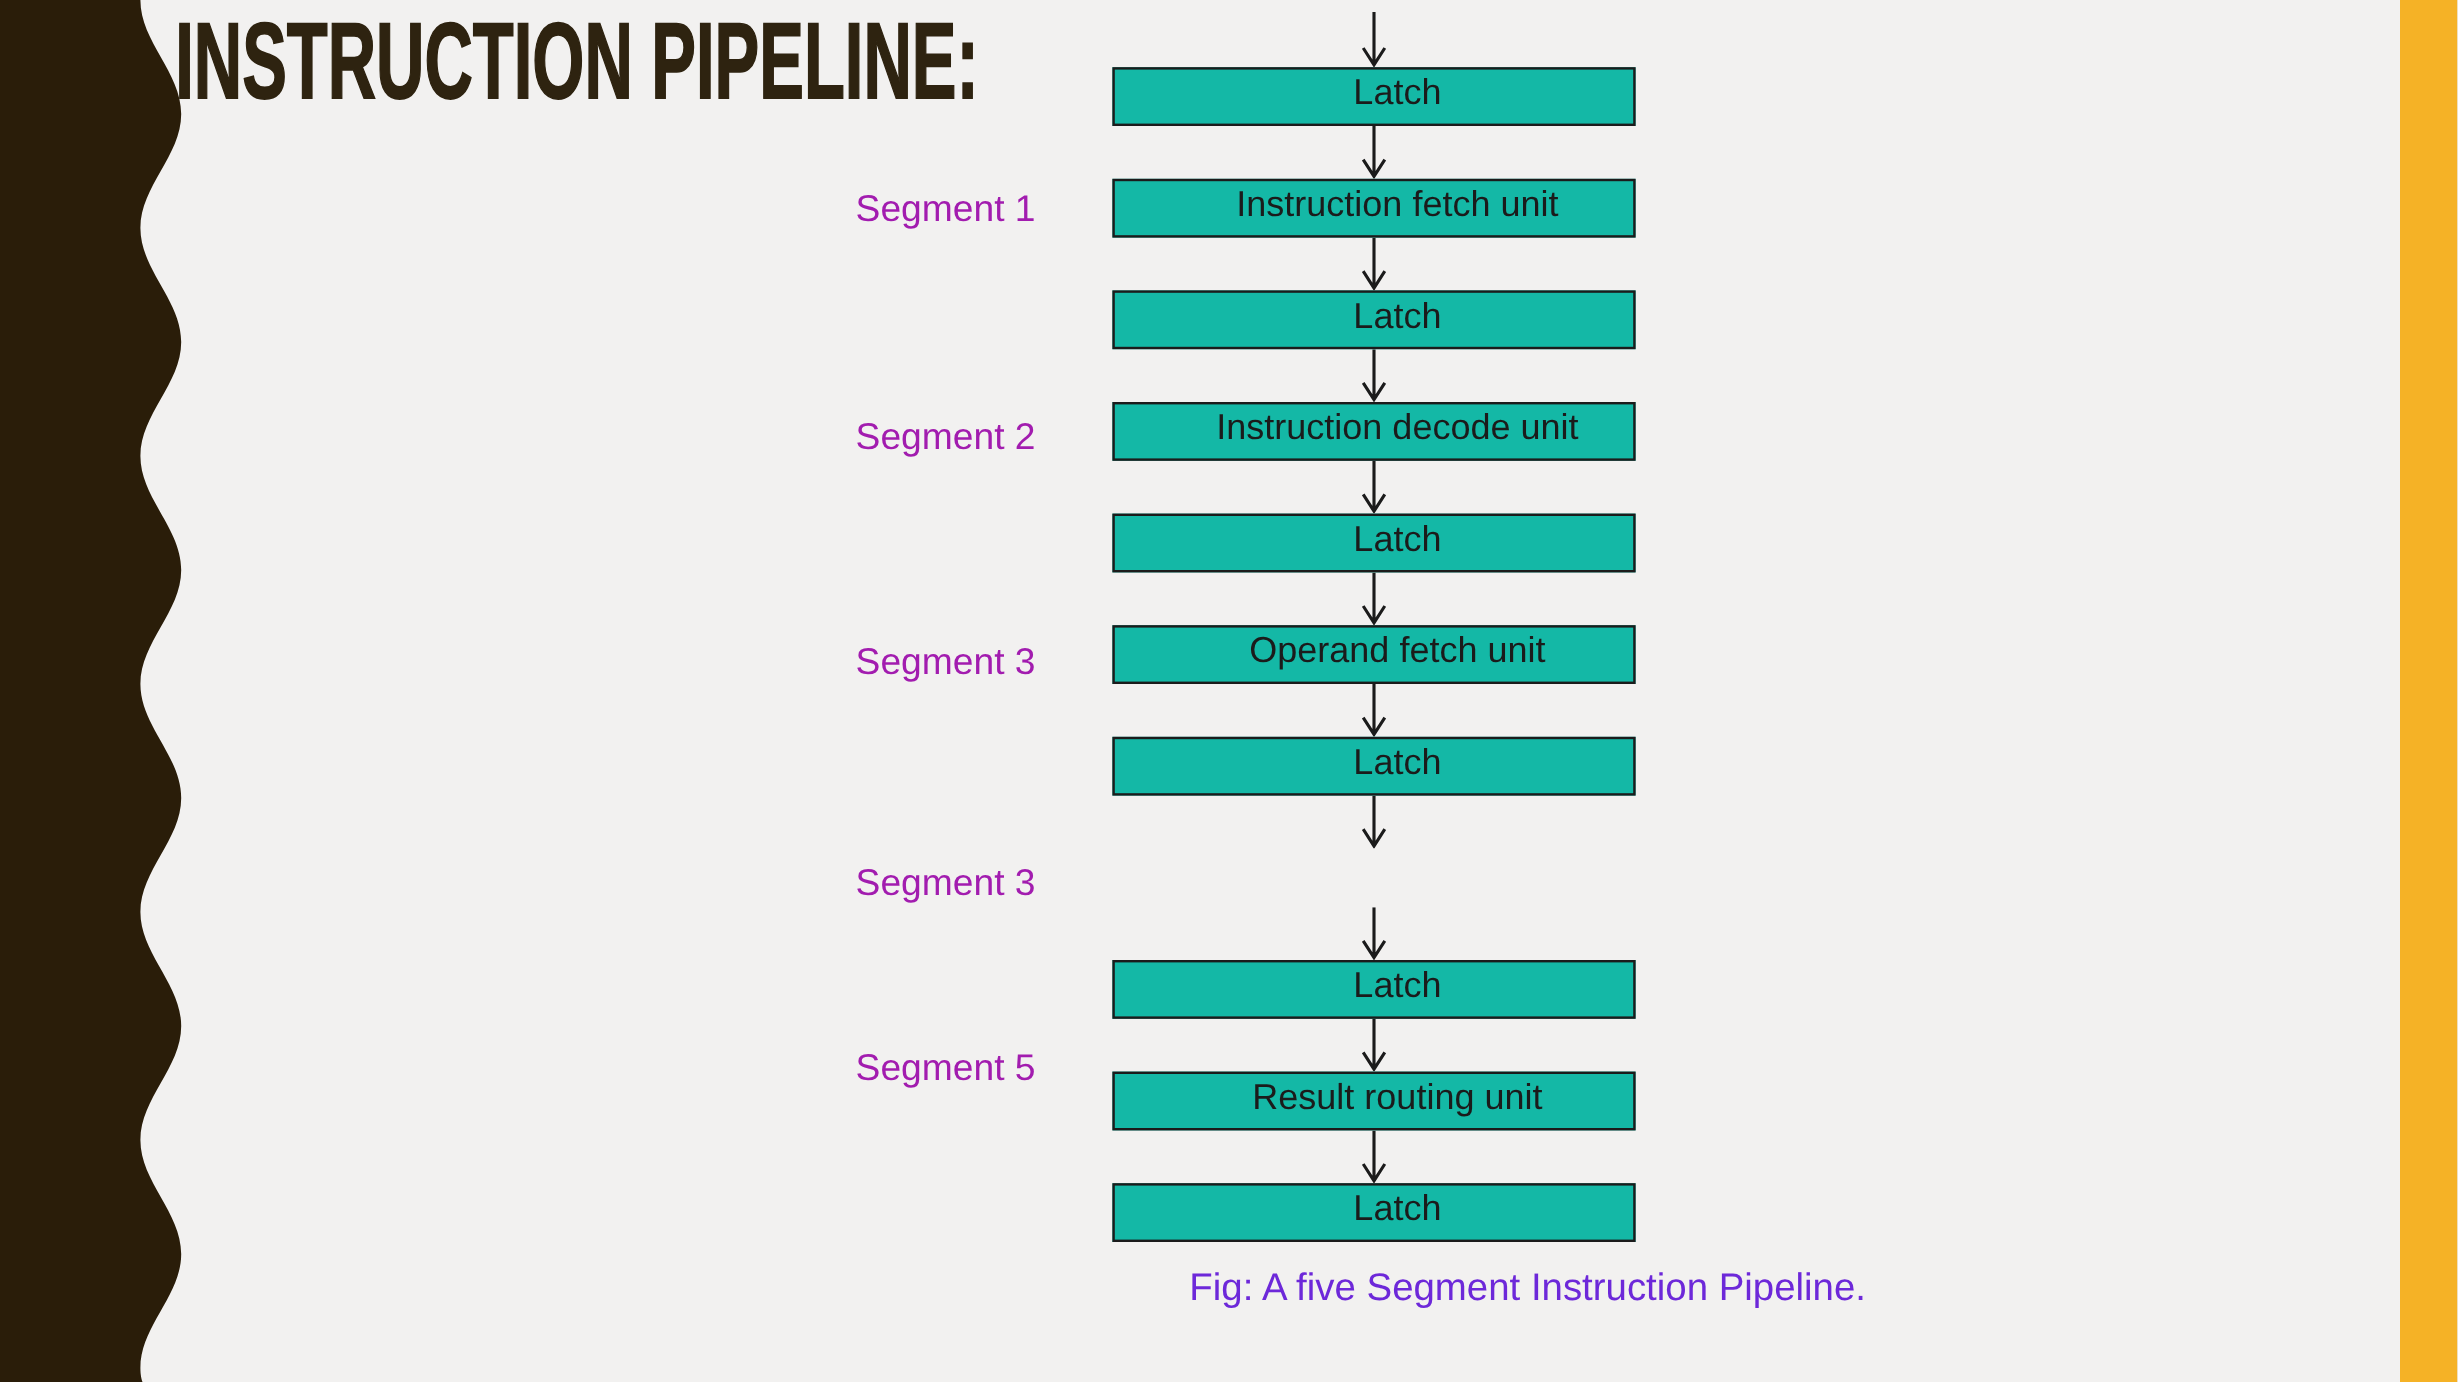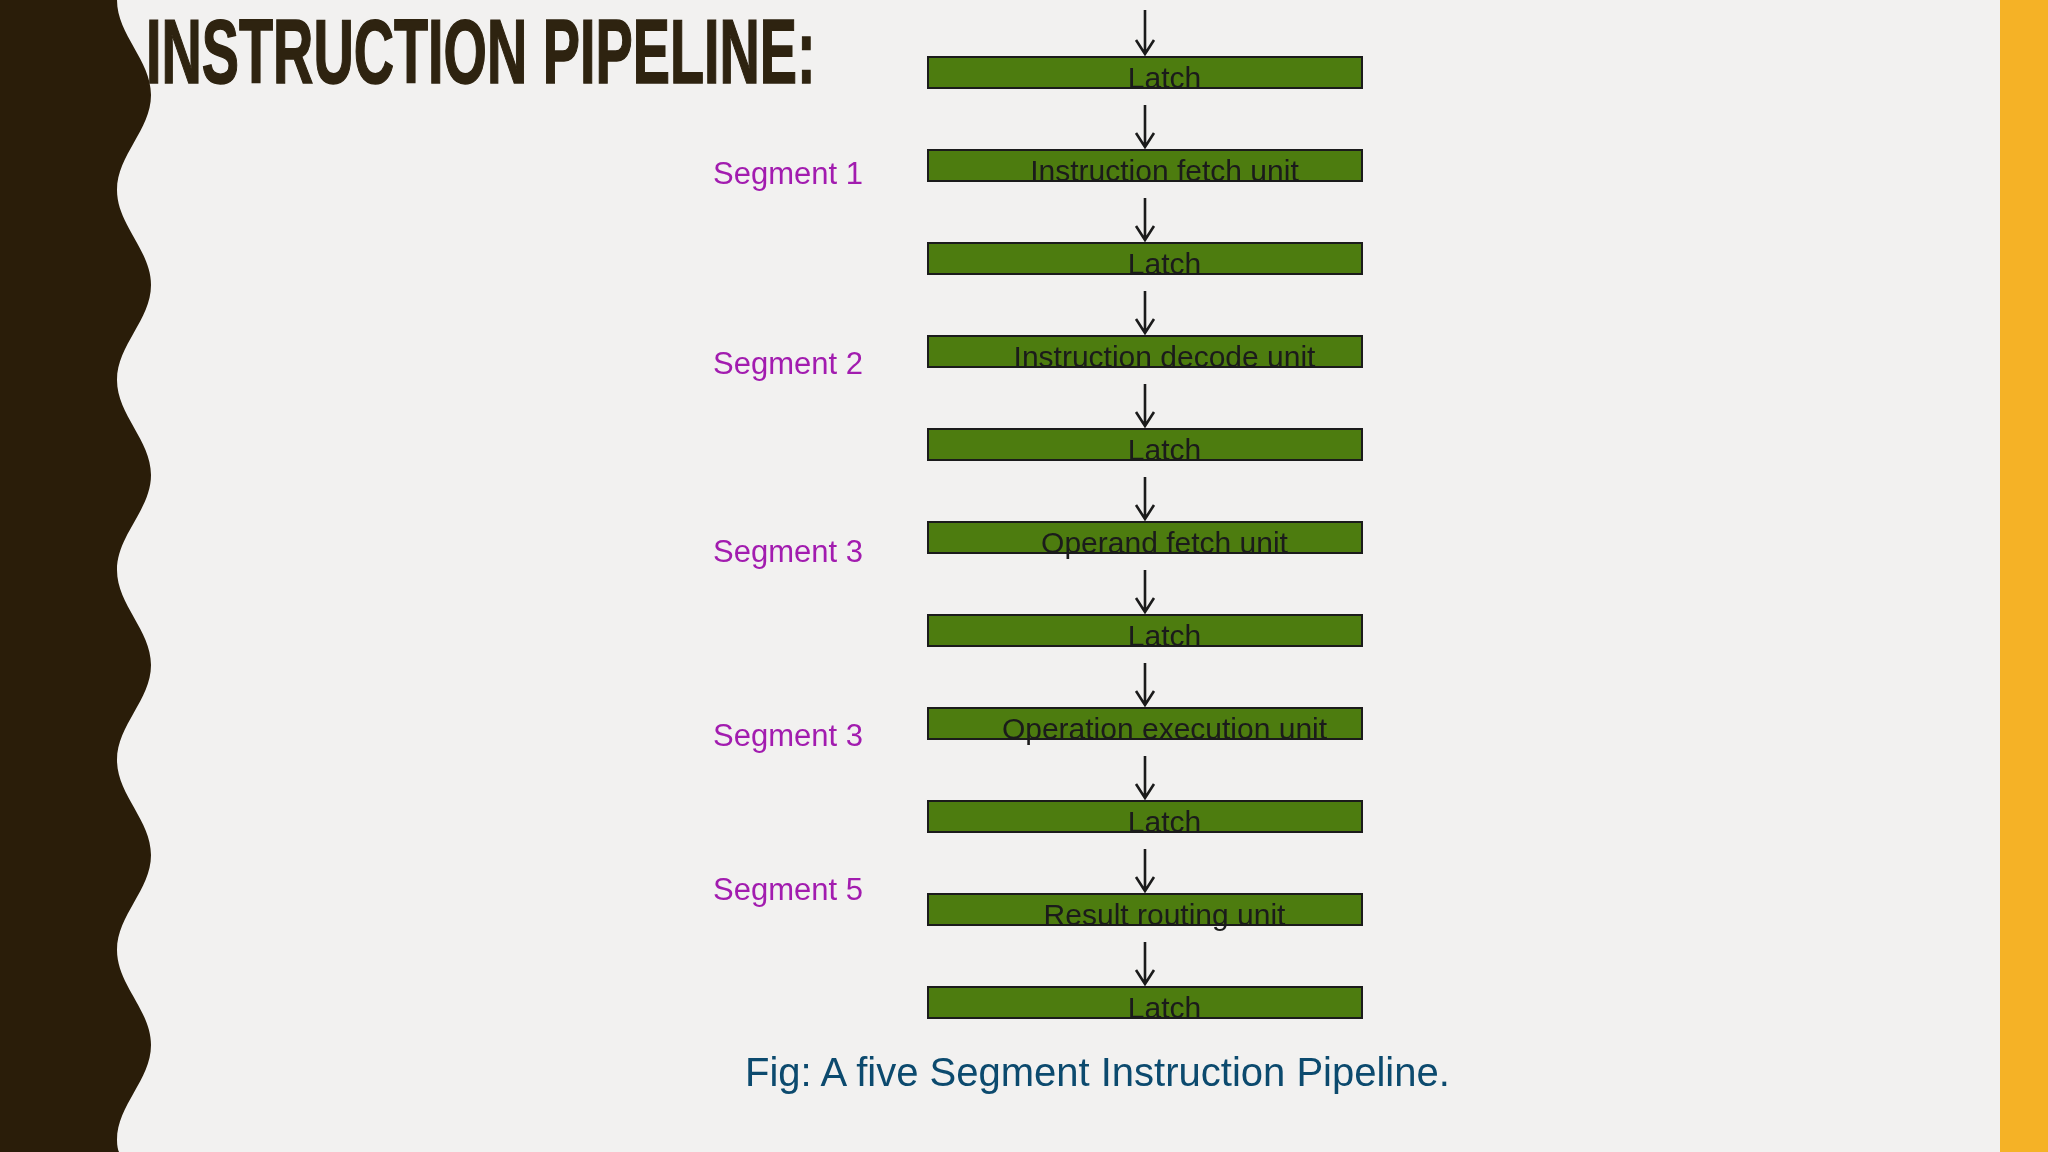--- a/index.html
+++ b/index.html
@@ -11,33 +11,33 @@
   .wave-band{position:absolute; left:0; top:0; width:220px; height:1152px; z-index:1;}
   .accent-bar{position:absolute; right:0; top:0; width:48px; height:1152px; background:#f5b226; z-index:1;}
   .title{
     position:absolute; left:146px; top:0px; z-index:2;
     font-size:90px; font-weight:bold; color:#2e2310;
     transform:scaleX(0.62); transform-origin:left top;
     white-space:nowrap; letter-spacing:0px; line-height:104px;
     -webkit-text-stroke:1.5px #2e2310;
   }
   .flow-box{
-    position:absolute; left:927px; width:436px; height:33px;
-    border:2px solid #1b1b1b; background:#4d7c0f; box-sizing:border-box;
+    position:absolute; left:927px; width:436px; height:49px;
+    border:2px solid #1b1b1b; background:#14b8a6; box-sizing:border-box;
     display:flex; justify-content:center; align-items:flex-start;
     font-size:30px; color:#1b1b1b; line-height:34px; padding-top:3px;padding-left:39px;
   }
   .arrow{position:absolute; left:1132px; width:26px; z-index:0;}
   .segment-label{
     position:absolute; left:713px; width:200px; height:42px;
     font-size:31px; color:#a21caf; line-height:42px; text-align:left;
   }
   .caption{
     position:absolute; left:745px; top:1048px; width:810px;
-    font-size:40px; color:#0c4a6e; text-align:left; line-height:48px;
+    font-size:32px; color:#6d28d9; text-align:right; line-height:48px;
   }
 </style>
 </head>
 <body>
 
 <div class="slide">
 
   <svg class="wave-band" viewBox="0 0 220 1152" preserveAspectRatio="none" aria-hidden="true">
     <path fill="#2a1d09" d="M0,0 L117,0
       C117,35 151,60 151,95
@@ -108,23 +108,20 @@
     </div>
   <div class="flow-box" style="top:428px">
       <span>Latch</span>
     </div>
   <div class="flow-box" style="top:521px">
       <span>Operand fetch unit</span>
     </div>
   <div class="flow-box" style="top:614px">
       <span>Latch</span>
     </div>
-  <div class="flow-box" style="top:707px">
-      <span>Operation execution unit</span>
-    </div>
   <div class="flow-box" style="top:800px">
       <span>Latch</span>
     </div>
   <div class="flow-box" style="top:893px">
       <span>Result routing unit</span>
     </div>
   <div class="flow-box" style="top:986px">
       <span>Latch</span>
     </div>
 

